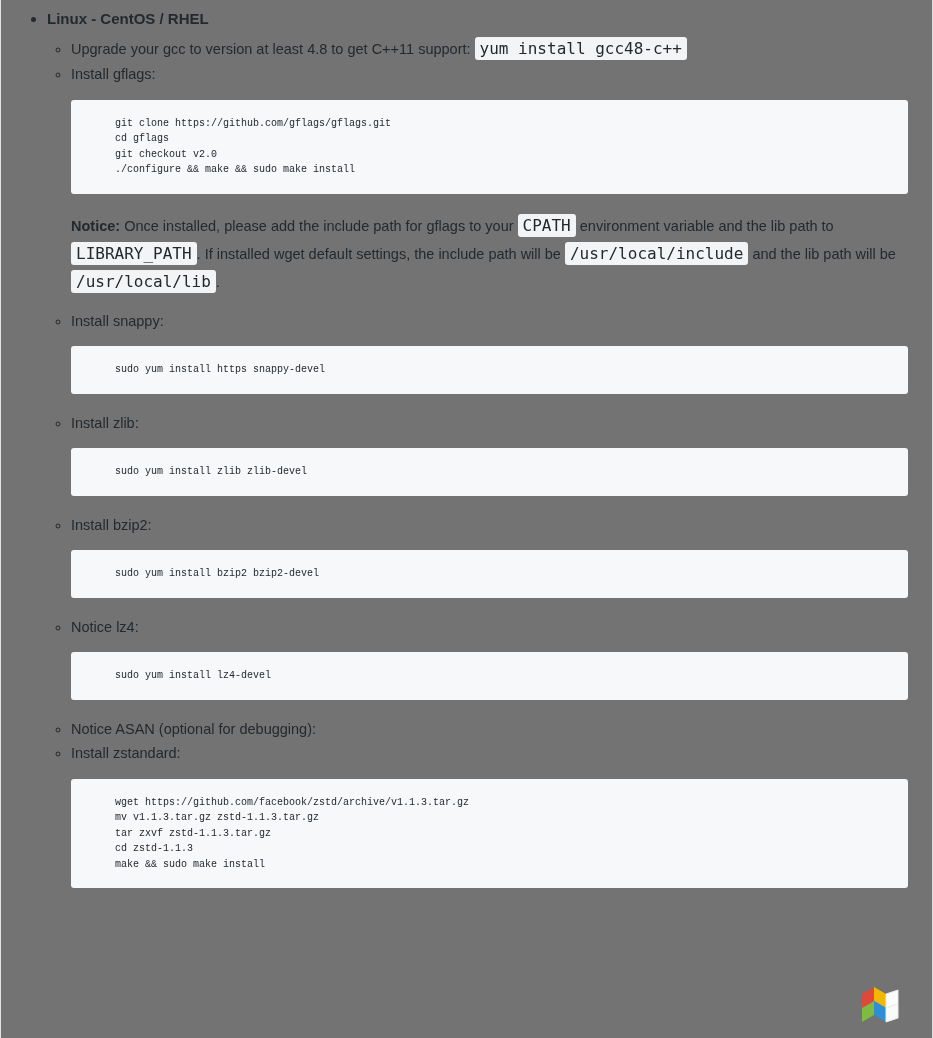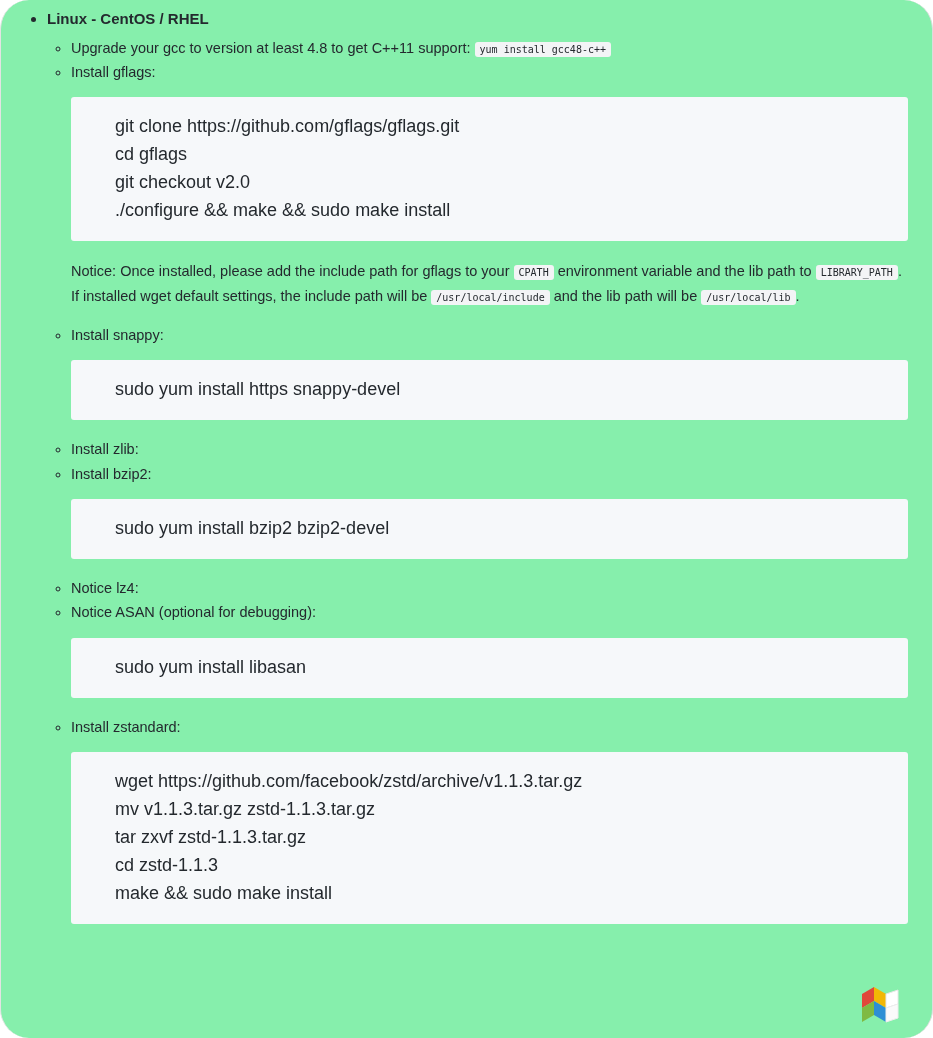--- a/index.html
+++ b/index.html
@@ -15,22 +15,21 @@
     overflow: hidden;
     position: relative;
   }
   .page {
     position: relative;
     width: 933px;
     height: 1038px;
     box-sizing: border-box;
     border-left: 1px solid #e3e3e3;
     border-right: 1px solid #dcdcdc;
-    background: #86efac;
-    border-radius: 29px;
+    background: #737373;
   }
   .content {
     padding: 8px 24px 0 24px;
   }
   ul.level1 {
     margin: 0;
     padding-left: 22px;
     list-style-type: disc;
   }
   ul.level1 > li {
@@ -50,48 +49,48 @@
     font-weight: normal;
     color: #24292e;
     margin-bottom: 2px;
     line-height: 1.55;
   }
   .item-text {
     display: inline;
   }
   code.inline {
     font-family: "DejaVu Sans Mono", "Liberation Mono", monospace;
-    font-size: 10px;
+    font-size: 16px;
     background: #f3f4f6;
     border-radius: 3px;
     padding: 2px 5px;
     color: #24292e;
     white-space: pre;
   }
   pre.block {
     margin: 14px 0 18px 0;
     background: #f6f8fa;
     border-radius: 3px;
     padding: 16px 0 16px 44px;
-    font-family: Liberation Sans, sans-serif;
-    font-size: 18px;
+    font-family: Liberation Mono, monospace;
+    font-size: 10px;
     line-height: 1.55;
     color: #24292e;
     white-space: pre;
     overflow: hidden;
   }
   .notice {
     margin: 18px 0 14px 0;
     font-size: 14.5px;
     line-height: 1.75;
     color: #24292e;
     font-weight: normal;
   }
   .notice b {
-    font-weight: normal;
+    font-weight: bold;
   }
   .logo {
     position: absolute;
     right: 30px;
     bottom: 14px;
     width: 44px;
     height: 40px;
   }
   .scrollbar-right {
     position: absolute;
@@ -136,34 +135,35 @@
             </div>
           </li>
 
           <li>
             <span class="item-text">Install snappy:</span>
             <pre class="block">sudo yum install https snappy-devel</pre>
           </li>
 
           <li>
             <span class="item-text">Install zlib:</span>
+            <pre class="block">sudo yum install zlib zlib-devel</pre>
           </li>
 
           <li>
             <span class="item-text">Install bzip2:</span>
             <pre class="block">sudo yum install bzip2 bzip2-devel</pre>
           </li>
 
           <li>
             <span class="item-text">Notice lz4:</span>
+            <pre class="block">sudo yum install lz4-devel</pre>
           </li>
 
           <li>
             <span class="item-text">Notice ASAN (optional for debugging):</span>
-            <pre class="block">sudo yum install libasan</pre>
           </li>
 
           <li>
             <span class="item-text">Install zstandard:</span>
             <pre class="block">wget https://github.com/facebook/zstd/archive/v1.1.3.tar.gz
 mv v1.1.3.tar.gz zstd-1.1.3.tar.gz
 tar zxvf zstd-1.1.3.tar.gz
 cd zstd-1.1.3
 make &amp;&amp; sudo make install</pre>
           </li>

